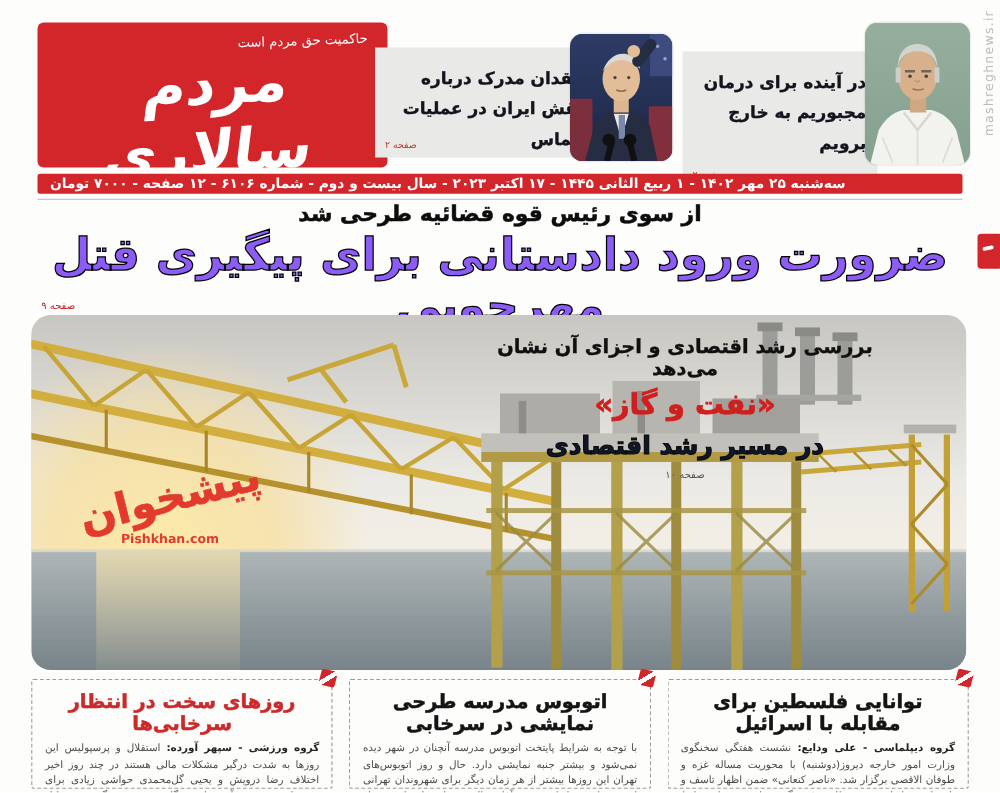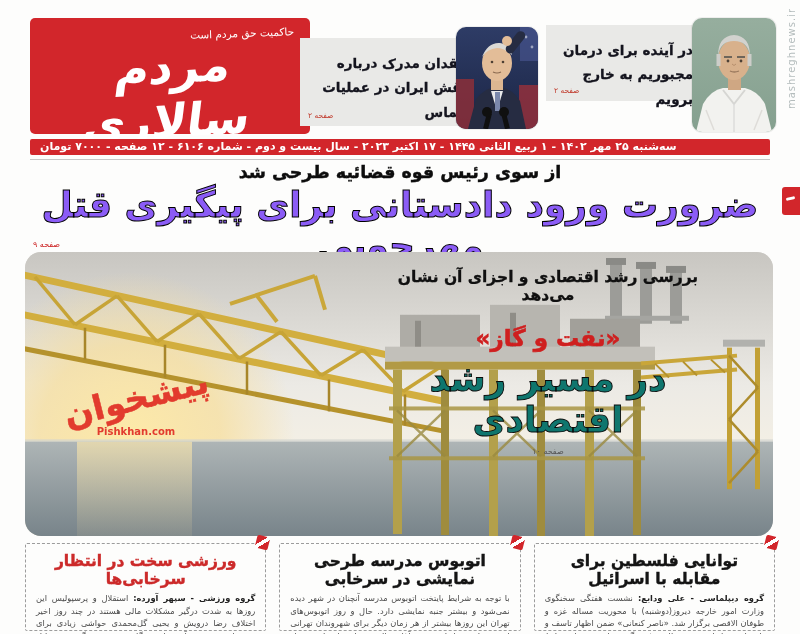--- a/index.html
+++ b/index.html
@@ -15,21 +15,21 @@
   .masthead-title { position:absolute; top:22px; left:0; right:0; text-align:center;
                     color:#ffffff; font-size:46px; font-weight:bold; direction:rtl;
                     transform:skewX(-10deg) rotate(-3deg); letter-spacing:-2px; }
 
   
   .top-story { position:absolute; height:110px; }
   .story-mid { left:300px; top:25px; width:238px; }
   .story-right { left:546px; top:25px; width:230px; }
   .panel { position:absolute; background:#e9e9e7; }
   .story-mid .panel { left:0; top:13px; width:176px; height:88px; }
-  .story-right .panel { left:0; top:0; width:156px; height:76px; }
+  .story-right .panel { left:0; top:16px; width:156px; height:109px; }
   .panel-title { direction:rtl; text-align:right; font-weight:bold; color:#14141e;
                  font-size:13.5px; line-height:1.8; padding:13px 9px 0 8px;
                  -webkit-text-stroke:0.3px #14141e; }
   .panel-page { position:absolute; left:8px; bottom:6px; font-size:7.5px; color:#c0392b; direction:rtl; }
   .top-photo { position:absolute; overflow:hidden; border-radius:10px; box-shadow:0 0 0 1px rgba(0,0,0,.06); }
   .story-mid .top-photo { right:0; top:2px; width:82px; height:102px; }
   .story-right .top-photo { right:0; top:-7px; width:84px; height:114px; }
   .top-photo svg { display:block; width:100%; height:100%; }
 
   
@@ -55,25 +55,25 @@
   .main-headline { position:absolute; left:0; right:0; top:184px; text-align:center; direction:rtl;
                    font-size:36px; font-weight:bold; color:#8b5cf6;
                    -webkit-text-stroke:1px #000; letter-spacing:-1px; }
   .lead-page { position:absolute; left:33px; top:240px; font-size:8px; color:#cc2222; direction:rtl; }
 
   
   .main-photo { position:absolute; left:25px; top:252px; width:748px; height:284px;
                 border-radius:16px; overflow:hidden; background:#dcdad5; }
   .main-photo > svg { position:absolute; inset:0; width:100%; height:100%; }
   .photo-overlay { position:absolute; right:55px; top:16px; width:340px; text-align:center; direction:rtl; }
-  .ph-kicker { font-size:15.5px; font-weight:bold; color:#101010; margin-bottom:21px;
+  .ph-kicker { font-size:15.5px; font-weight:bold; color:#101010; margin-bottom:7px;
                -webkit-text-stroke:0.3px #101010; }
   .ph-accent { font-size:23px; font-weight:bold; color:#cf1f1f; margin-bottom:7px;text-align:center;
                -webkit-text-stroke:0.6px #cf1f1f; }
-  .ph-main { font-size:36px; font-weight:bold; color:#0f766e; -webkit-text-stroke:0.9px #0a0a0a; }
+  .ph-main { font-size:20px; font-weight:bold; color:#0f172a; -webkit-text-stroke:0.9px #0a0a0a; }
   .ph-page { font-size:8px; color:#555; margin-top:7px; }
   .wm { position:absolute; left:36px; top:126px; width:150px; text-align:center; }
   .wm-fa { display:block; font-size:34px; font-weight:bold; color:#e23b2e;
            transform:rotate(-14deg); direction:rtl; -webkit-text-stroke:0.5px #e23b2e; }
   .wm-url { display:block; font-size:10px; font-weight:bold; color:#e23b2e; margin-top:8px; }
 
   
   .bottom-row { position:absolute; left:25px; top:543px; width:750px; height:88px;
                 display:flex; direction:rtl; gap:13px; }
   .story-box { flex:1; position:relative; border:1.3px dashed #9c9c9c; background:#fdfdfc;
@@ -333,19 +333,19 @@
 
     <div class="story-box">
       <span class="flag-icon"></span>
       <h3>اتوبوس مدرسه طرحی نمایشی در سرخابی</h3>
       <p><b></b><span>با توجه به شرایط پایتخت اتوبوس مدرسه آنچنان در شهر دیده نمی‌شود و بیشتر جنبه نمایشی دارد. حال و روز اتوبوس‌های تهران این روزها بیشتر از هر زمان دیگر برای شهروندان تهرانی اهمیت دارد زیرا با توجه به آغاز سال تحصیلی طبیعتا برخی از مردم برای تردد خود و فرزندانشان از حمل و نقل عمومی استفاده می‌کنند. حمل و نقل عمومی که مدت زیادی است دچار...</span></p>
 
     </div>
 
     <div class="story-box">
       <span class="flag-icon"></span>
-      <h3 class="red">ورزشی سخت در انتظار سرخابی‌ها</h3>
+      <h3 class="red">روزهای سخت در انتظار سرخابی‌ها</h3>
       <p><b>گروه ورزشی - سپهر آورده:</b><span> استقلال و پرسپولیس این روزها به شدت درگیر مشکلات مالی هستند در چند روز اخیر اختلاف رضا درویش و یحیی گل‌محمدی حواشی زیادی برای پرسپولیس به وجود آورده است. گل‌محمدی هفته گذشته به دلیل عدم پرداخت مطالبات خود در تمرینات حضور پیدا نکرد و شنبه هم در مصاحبه‌ای مقطعی خبر از فسخ قراردادش با پرسپولیس داد. البته...</span></p>
 
     </div>
 
   </div>
 </div>
 
 </body></html>

